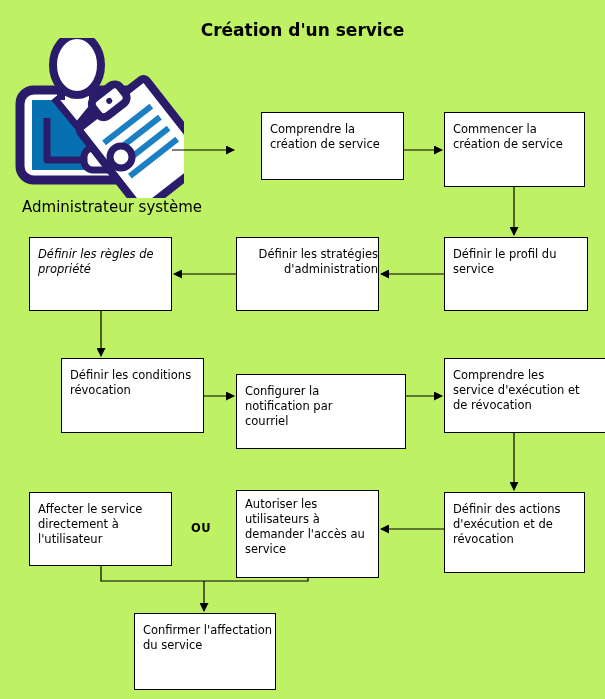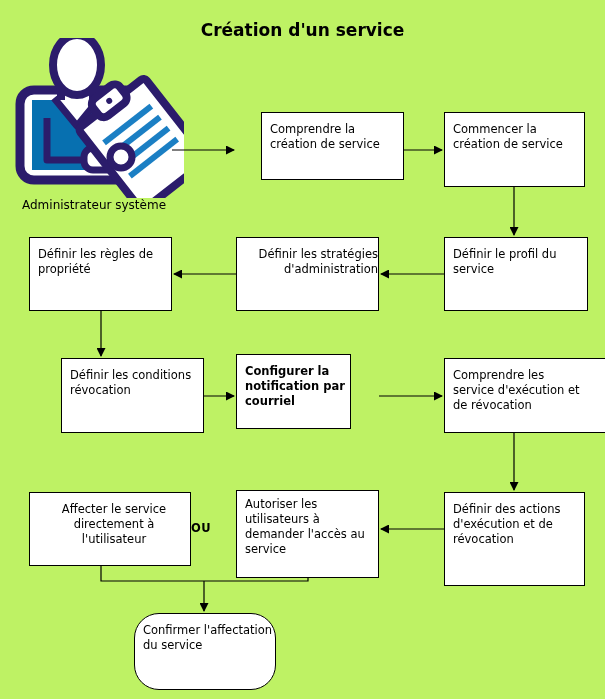--- a/index.html
+++ b/index.html
@@ -36,21 +36,21 @@
   }
   .node span{display:block;}
   .or-label{
     position:absolute;
     font-size:11.5px;
     font-weight:bold;
     letter-spacing:0.5px;
   }
   .actor-caption{
     position:absolute;
-    font-size:12px;
+    font-size:15px;
     white-space:nowrap;
   }
   .actor-icon{
     position:absolute;
     left:14px; top:38px;
     width:170px; height:160px;
   }
   svg.lines{
     position:absolute;
     left:0; top:0;
@@ -147,61 +147,61 @@
   <div class="node" style="left:444px; top:237px; width:144px; height:74px;">
     <span>Définir le profil du</span>
     <span>service</span>
   </div>
 
   <div class="node" style="left:236px; top:237px; width:143px; height:74px;text-align:right;">
     <span>Définir les stratégies</span>
     <span>d'administration</span>
   </div>
 
-  <div class="node" style="left:29px; top:237px; width:143px; height:74px;">
+  <div class="node" style="left:29px; top:237px; width:143px; height:74px;font-style:italic;">
     <span>Définir les règles de</span>
     <span>propriété</span>
   </div>
 
   <div class="node" style="left:29px; top:358px; width:143px; height:75px;margin-left:32px;">
     <span>Définir les conditions</span>
     <span>révocation</span>
   </div>
 
-  <div class="node" style="left:236px; top:354px; width:115px; height:75px;font-weight:bold;">
+  <div class="node" style="left:236px; top:374px; width:170px; height:75px;">
     <span>Configurer la</span>
     <span>notification par</span>
     <span>courriel</span>
   </div>
 
   <div class="node" style="left:444px; top:358px; width:164px; height:75px;">
     <span>Comprendre les</span>
     <span>service d'exécution et</span>
     <span>de révocation</span>
   </div>
 
-  <div class="node" style="left:444px; top:492px; width:141px; height:94px;">
+  <div class="node" style="left:444px; top:492px; width:141px; height:81px;">
     <span>Définir des actions</span>
     <span>d'exécution et de</span>
     <span>révocation</span>
   </div>
 
   <div class="node" style="left:236px; top:490px; width:143px; height:88px; padding-top:6px;">
     <span>Autoriser les</span>
     <span>utilisateurs à</span>
     <span>demander l'accès au</span>
     <span>service</span>
   </div>
 
-  <div class="node" style="left:29px; top:492px; width:162px; height:74px;text-align:center;">
+  <div class="node" style="left:29px; top:492px; width:143px; height:74px;">
     <span>Affecter le service</span>
     <span>directement à</span>
     <span>l'utilisateur</span>
   </div>
 
-  <div class="node" style="left:134px; top:613px; width:142px; height:77px;border-radius:25px;">
+  <div class="node" style="left:134px; top:613px; width:142px; height:77px;">
     <span>Confirmer l'affectation</span>
     <span>du service</span>
   </div>
 
   <div class="or-label" style="left:191px; top:521px;">OU</div>
 
 </div>
 
 </body></html>

